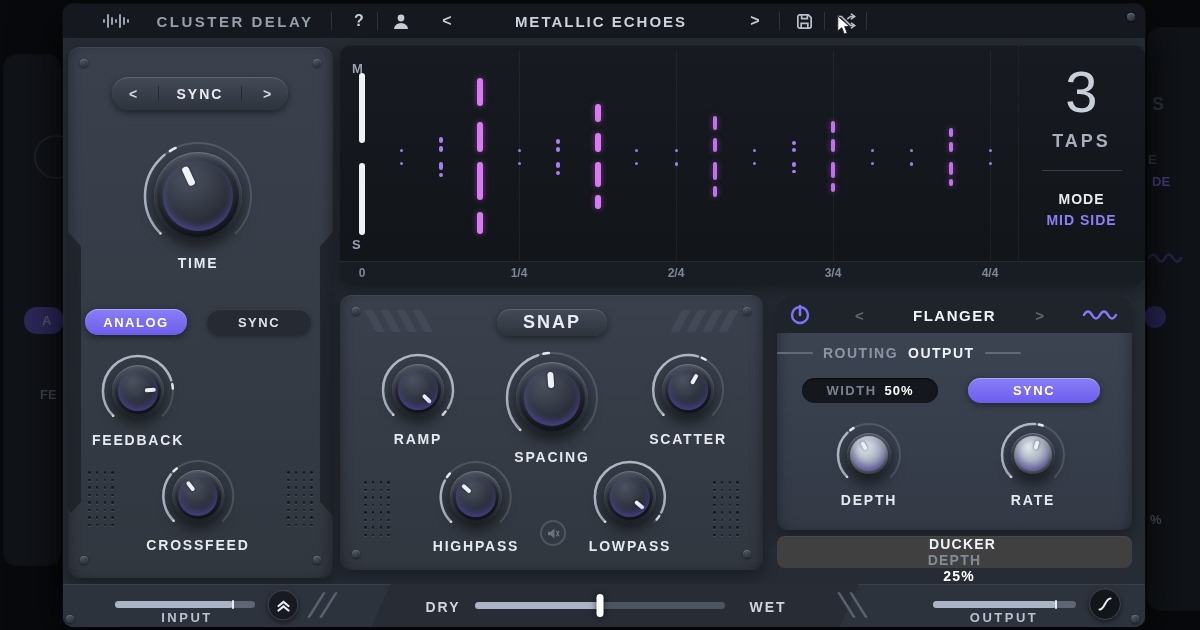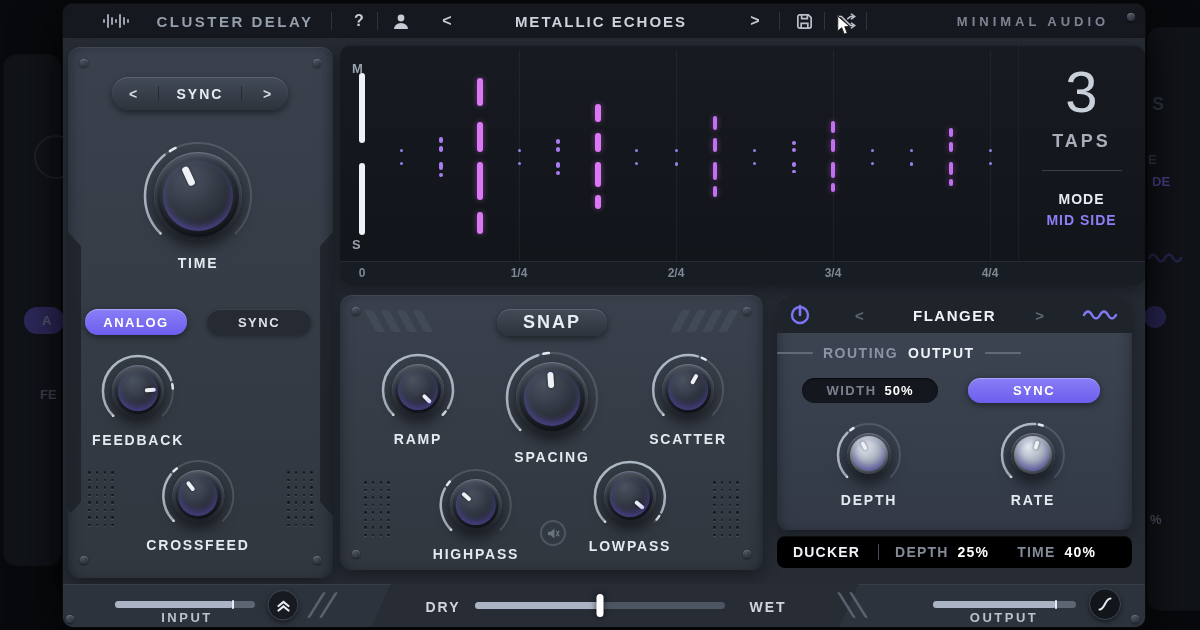--- a/index.html
+++ b/index.html
@@ -96,22 +96,22 @@
   .routing-row{position:absolute;left:0;right:0;top:48px;display:flex;align-items:center;gap:10px;}
   .routing-line{width:36px;height:2px;background:#626a78;border-radius:1px;}
   .routing-label{font-size:14px;font-weight:700;letter-spacing:1.5px;color:#8d95a5;}
   .routing-value{font-size:14px;font-weight:700;letter-spacing:1.5px;color:#eef1f5;}
   .width-pill{position:absolute;background:#14171d;border-radius:13px;display:flex;align-items:center;justify-content:center;gap:8px;
     box-shadow:inset 0 1px 2px rgba(0,0,0,.6);}
   .width-pill .wl{font-size:13px;font-weight:700;letter-spacing:1.5px;color:#79818f;}
   .width-pill .wv{font-size:13px;font-weight:700;letter-spacing:1px;color:#fff;}
 
   
-  .ducker{position:absolute;background:#000000;border-radius:8px;box-shadow:inset 0 1px 0 rgba(255,255,255,.05);
-    display:flex;align-items:center;font-size:14px;font-weight:700;letter-spacing:1.2px;}
+  .ducker{position:absolute;background:#404040;border-radius:8px;box-shadow:inset 0 1px 0 rgba(255,255,255,.05);
+    display:flex;align-items:center;font-size:14px;font-weight:700;letter-spacing:1.2px;flex-direction:column;}
   .ducker .dk-title{color:#eef1f5;margin-left:16px;}
   .ducker .dk-sep{width:1px;height:16px;background:#454c58;margin:0 16px 0 18px;}
   .ducker .dk-lab{color:#838b99;} .ducker .dk-val{color:#fff;margin-left:9px;}
 
   
   .bottombar{position:absolute;left:0;bottom:0;width:1082px;height:43px;background:#2d333d;border-radius:0 0 10px 10px;
     box-shadow:inset 0 1px 0 rgba(255,255,255,.06);}
   .bb-mid{position:absolute;left:318px;top:0;width:468px;height:43px;background:#272c35;transform:skewX(-24deg);}
   .slider{position:absolute;height:7px;border-radius:4px;background:#5e6673;}
   .slider .fill{position:absolute;left:0;top:0;bottom:0;border-radius:4px;background:#aab4c4;}
@@ -197,21 +197,20 @@
       <div class="tb-item" style="left:764px;width:38px;">
         <svg width="20" height="18" viewBox="0 0 22 18" fill="none" stroke="#b9c0cb" stroke-width="1.8" stroke-linecap="round">
             <path d="M2,4 h4 l10,10 h4"></path>
             <path d="M2,14 h4 l2.5,-2.5"></path>
             <path d="M13,6.5 L16,4 h4"></path>
             <path d="M17,1.5 L20.5,4 L17,6.5"></path>
             <path d="M17,11.5 L20.5,14 L17,16.5"></path>
           </svg>
       </div>
       <div class="tb-div" style="left:803px;"></div>
-      <div class="tb-item brand" style="left:870px;width:200px;">MINIMAL AUDIO</div>
       <div class="screw" style="left:1064px;top:9px;"></div>
 
       <svg class="cursor" style="left:773px;top:12px;" width="16" height="20" viewBox="0 0 12 16">
         <path d="M1,0 L1,12 L4.2,9.4 L6.2,14.5 L8.6,13.5 L6.6,8.6 L10.5,8.4 Z" fill="#fff" stroke="#222" stroke-width="0.8"></path>
       </svg>
     </div>
 
     <div class="panel" style="left:5px;top:43px;width:265px;height:531px;">
       <div class="screw" style="left:12px;top:12px;"></div>
         <div class="screw" style="right:12px;top:12px;"></div>
@@ -494,21 +493,21 @@
             <div class="k-bezel" style="width: 52px; height: 52px;">
               <div class="k-face">
                 <div class="k-pw" style="transform: rotate(30deg);">
                   <div class="k-pointer"></div>
                 </div>
               </div>
             </div>
           </div>
           <div class="k-label">SCATTER</div>
         </div>
-      <div class="knob" style="left: 136px; top: 210px; margin-top: -38px; justify-content: flex-end;">
+      <div class="knob" style="left: 136px; top: 202px; margin-top: -38px; justify-content: flex-end;">
           <div class="k-stack" style="width: 76px; height: 76px;">
             <svg width="76" height="76" style="position: absolute; left: 0px; top: 0px;">
               <circle cx="38" cy="38" r="35" fill="none" pathLength="360" stroke="rgba(120,129,143,.4)" stroke-width="2" stroke-dasharray="270 90" stroke-linecap="round" transform="rotate(135 38 38)"></circle>
               <circle cx="38" cy="38" r="35" fill="none" pathLength="360" stroke="#aeb7c4" stroke-width="2.5" stroke-dasharray="73 287" stroke-linecap="round" transform="rotate(135 38 38)"></circle>
               <circle cx="38" cy="38" r="35" fill="none" pathLength="360" stroke="#e6ebf2" stroke-width="2.5" stroke-dasharray="0 80 7 273" stroke-linecap="round" transform="rotate(135 38 38)"></circle>
             </svg>
             <div class="k-bezel" style="width: 52px; height: 52px;">
               <div class="k-face">
                 <div class="k-pw" style="transform: rotate(-48deg);">
                   <div class="k-pointer"></div>

